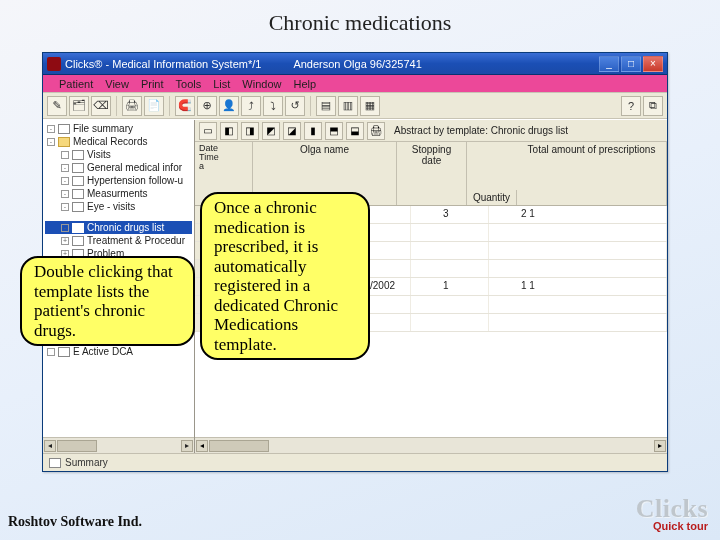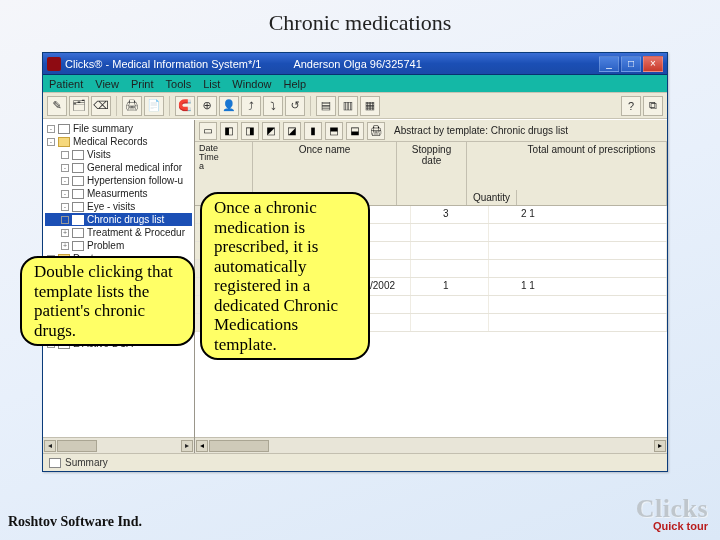--- a/index.html
+++ b/index.html
@@ -35,22 +35,22 @@
   .titlebar-title { flex: 0 0 auto; white-space: nowrap; }
   .titlebar-patient { margin-left: 32px; flex: 1; }
   .winctl { display:flex; gap:2px; }
   .winctl span {
     width:20px; height:16px; display:inline-flex; align-items:center; justify-content:center;
     border:1px solid #fff3; background: linear-gradient(#4e83e0,#2a60c3);
     color:#fff; font-size:10px;
   }
   .winctl span.close { background: linear-gradient(#e57368,#c93a2b); }
   .menubar {
-    height: 18px; background:#14b8a6; border-bottom:1px solid #c8c4b4;
-    display:flex; align-items:center; gap:12px; padding:0 6px;
+    height: 18px; background:#ec4899; border-bottom:1px solid #c8c4b4;
+    display:flex; align-items:center; gap:12px; padding:0 16px;
     font-size:11px; color:#1f1f1f;
   }
   .toolbar {
     height: 26px; background:#ece9d8; border-bottom:1px solid #c8c4b4;
     display:flex; align-items:center; gap:2px; padding:0 4px;
   }
   .tb-btn {
     width:20px; height:20px; border:1px solid #b8b4a4; background:#f5f2e5;
     display:inline-flex; align-items:center; justify-content:center;
     font-size:11px; color:#333;
@@ -63,21 +63,21 @@
   }
   .tree {
     width:152px; background:#fff; border-right:1px solid #9a968b;
     overflow:hidden; font-size:10px; color:#222; padding:2px;
     position: relative;
   }
   .tree-item { display:flex; align-items:center; gap:3px; padding:1px 0 1px var(--ind,2px); white-space:nowrap; overflow:hidden; }
   .tree-item .sq { width:8px; height:8px; border:1px solid #999; font-size:7px; line-height:6px; text-align:center; color:#666; }
   .tree-item .ic { width:12px; height:10px; background:#f6d87c; border:1px solid #c9a23b; }
   .tree-item .ic.page { background:#fff; border-color:#888; position:relative; }
-  .tree-item.selected { background:#1b4fb5; color:#fff; }
+  .tree-item.selected { background:#1b4fb5; color:#fff;margin-top:8px; }
   .tree-item.selected .ic { border-color:#fff; }
   .main {
     flex:1; display:flex; flex-direction:column; background:#fff; overflow:hidden;
   }
   .subtoolbar {
     height:22px; background:#ece9d8; border-bottom:1px solid #c3bfb0;
     display:flex; align-items:center; gap:3px; padding:0 4px;
   }
   .sub-btn { width:18px; height:18px; border:1px solid #b8b4a4; background:#f4f1e4; font-size:10px; display:inline-flex; align-items:center; justify-content:center;}
   .sub-label { margin-left:6px; font-size:10px; color:#222; }
@@ -302,21 +302,21 @@
         <span class="sub-btn">⬓</span>
         <span class="sub-btn">🖨</span>
         <span class="sub-label">Abstract by template: Chronic drugs list</span>
       </div>
       <div class="grid-head">
         <div class="gh-blank" style="text-align:left; font-size:9px; line-height:1;">
           <span>Date</span><br>
           <span>Time</span><br>
           <span>a</span>
         </div>
-        <div class="gh-drug">Once name</div>
+        <div class="gh-drug">Olga name</div>
         <div class="gh-stop">Stopping date</div>
         <div class="gh-qty">Quantity</div>
         <div class="gh-total">Total amount of prescriptions</div>
       </div>
       <div class="grid-body" id="grid-body">
           <div class="grid-row">
             <div class="gc-blank"></div>
             <div class="gc-drug">ELTROX  TABS X 10</div>
             <div class="gc-stop"></div>
             <div class="gc-qty">3</div>

